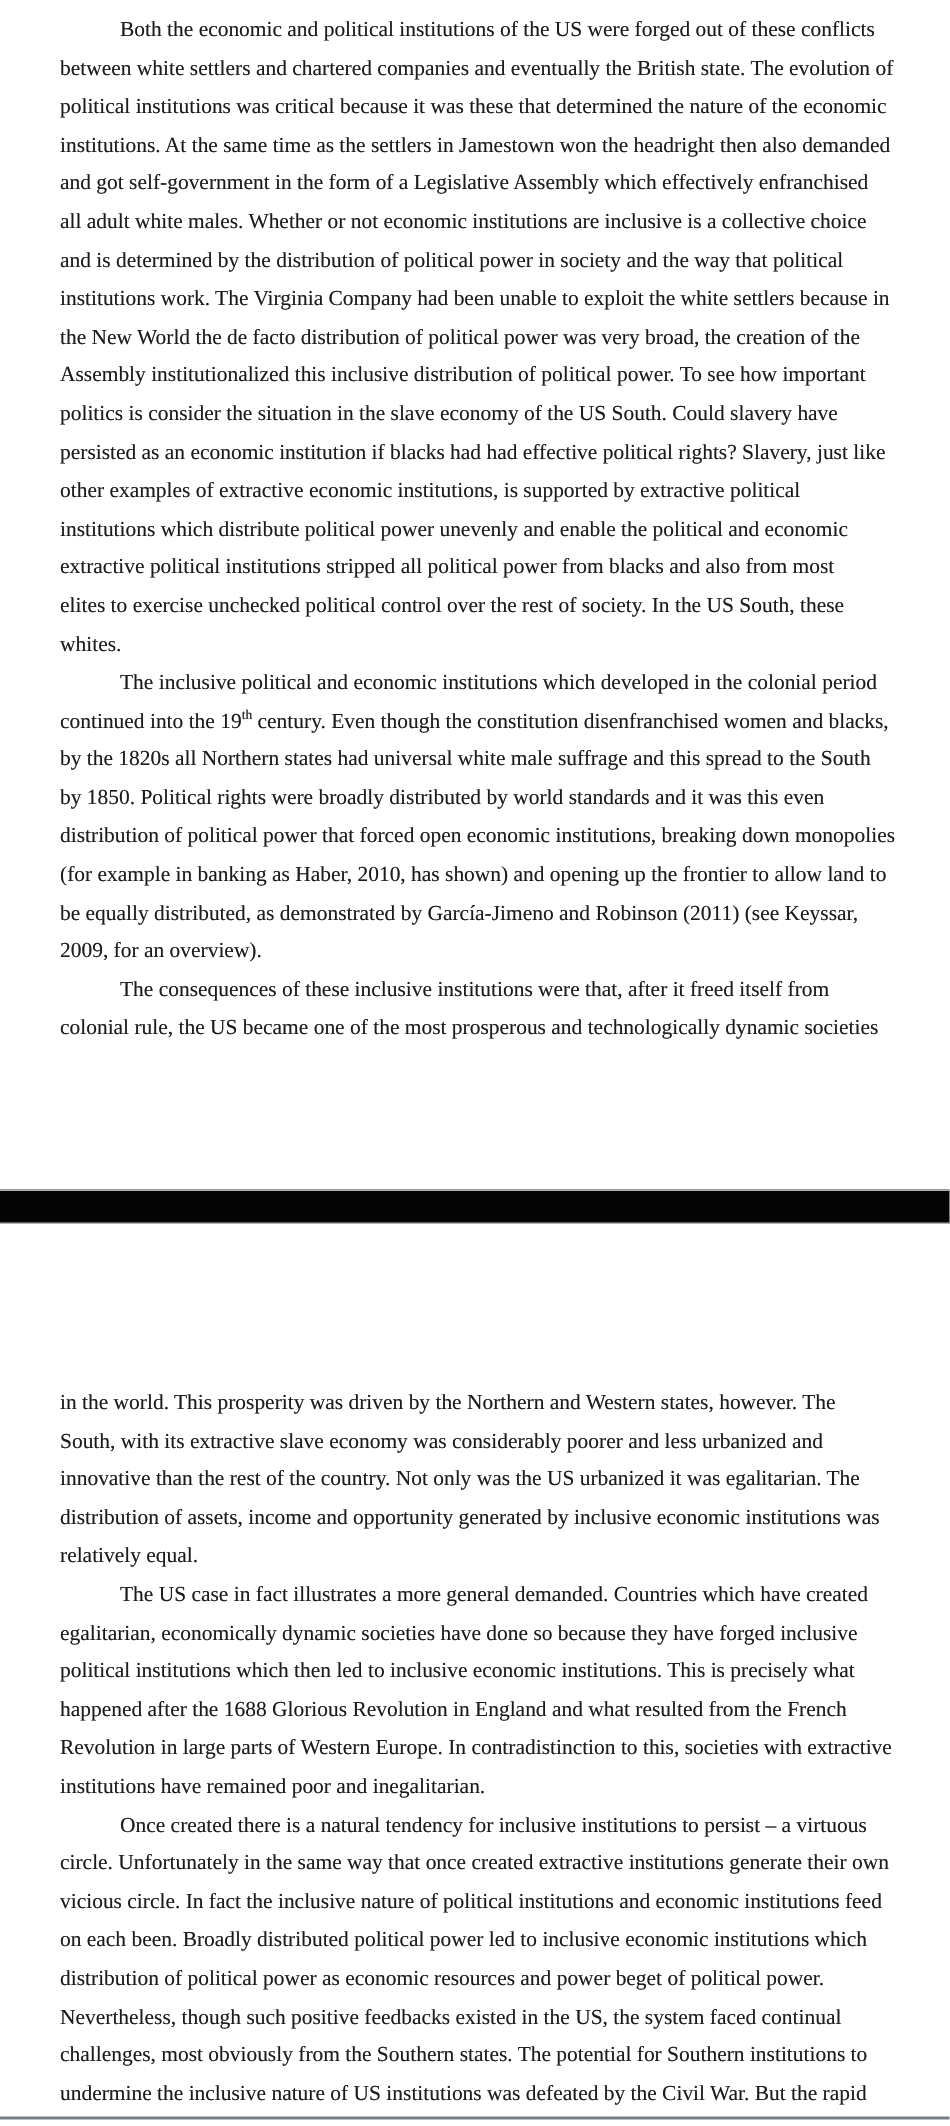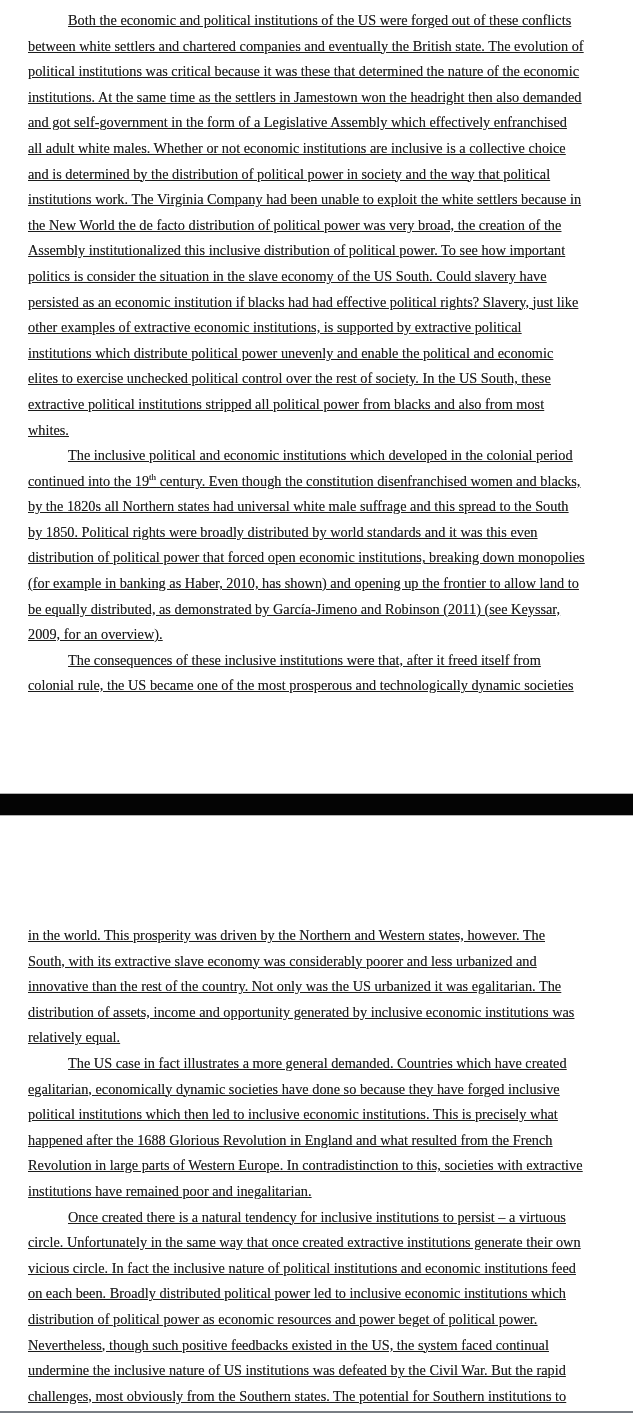--- a/index.html
+++ b/index.html
@@ -14,23 +14,22 @@
     overflow: hidden;
     font-family: "Liberation Serif", "DejaVu Serif", serif;
     color: #1c1c1c;
   }
   .viewer {
     position: absolute;
     inset: 0;
   }
   .page-text {
     position: absolute;
-    left: 28px;
+    left: 40px;
     right: 6px;
-    text-decoration: underline;
   }
   .page-text--1 { top: 8px; }
   .page-text--2 { top: 903px; margin-top: 20px; }
   .text-line {
     height: 25.6px;
     line-height: 25.6px;
     font-size: 14.3px;
     white-space: nowrap;
     text-shadow: 0 0 0.4px rgba(0,0,0,0.45);
   }
@@ -76,22 +75,22 @@
         <div class="text-line">and got self-government in the form of a Legislative Assembly which effectively enfranchised</div>
         <div class="text-line">all adult white males. Whether or not economic institutions are inclusive is a collective choice</div>
         <div class="text-line">and is determined by the distribution of political power in society and the way that political</div>
         <div class="text-line">institutions work. The Virginia Company had been unable to exploit the white settlers because in</div>
         <div class="text-line">the New World the de facto distribution of political power was very broad, the creation of the</div>
         <div class="text-line">Assembly institutionalized this inclusive distribution of political power. To see how important</div>
         <div class="text-line">politics is consider the situation in the slave economy of the US South. Could slavery have</div>
         <div class="text-line">persisted as an economic institution if blacks had had effective political rights? Slavery, just like</div>
         <div class="text-line">other examples of extractive economic institutions, is supported by extractive political</div>
         <div class="text-line">institutions which distribute political power unevenly and enable the political and economic</div>
+        <div class="text-line">extractive political institutions stripped all political power from blacks and also from most</div>
         <div class="text-line">elites to exercise unchecked political control over the rest of society. In the US South, these</div>
-        <div class="text-line">extractive political institutions stripped all political power from blacks and also from most</div>
         <div class="text-line">whites.</div>
         <div class="text-line indent">The inclusive political and economic institutions which developed in the colonial period</div>
         <div class="text-line"><span>continued into the 19</span><sup>th</sup><span> century. Even though the constitution disenfranchised women and blacks,</span></div>
         <div class="text-line">by the 1820s all Northern states had universal white male suffrage and this spread to the South</div>
         <div class="text-line">by 1850. Political rights were broadly distributed by world standards and it was this even</div>
         <div class="text-line">distribution of political power that forced open economic institutions, breaking down monopolies</div>
         <div class="text-line">(for example in banking as Haber, 2010, has shown) and opening up the frontier to allow land to</div>
         <div class="text-line">be equally distributed, as demonstrated by García-Jimeno and Robinson (2011) (see Keyssar,</div>
         <div class="text-line">2009, for an overview).</div>
         <div class="text-line indent">The consequences of these inclusive institutions were that, after it freed itself from</div>
@@ -113,20 +112,20 @@
         <div class="text-line">political institutions which then led to inclusive economic institutions. This is precisely what</div>
         <div class="text-line">happened after the 1688 Glorious Revolution in England and what resulted from the French</div>
         <div class="text-line">Revolution in large parts of Western Europe. In contradistinction to this, societies with extractive</div>
         <div class="text-line">institutions have remained poor and inegalitarian.</div>
         <div class="text-line indent">Once created there is a natural tendency for inclusive institutions to persist – a virtuous</div>
         <div class="text-line">circle. Unfortunately in the same way that once created extractive institutions generate their own</div>
         <div class="text-line">vicious circle. In fact the inclusive nature of political institutions and economic institutions feed</div>
         <div class="text-line">on each been. Broadly distributed political power led to inclusive economic institutions which</div>
         <div class="text-line">distribution of political power as economic resources and power beget of political power.</div>
         <div class="text-line">Nevertheless, though such positive feedbacks existed in the US, the system faced continual</div>
+        <div class="text-line">challenges, most obviously from the Southern states. The potential for Southern institutions to</div>
         <div class="text-line">undermine the inclusive nature of US institutions was defeated by the Civil War. But the rapid</div>
-        <div class="text-line">challenges, most obviously from the Southern states. The potential for Southern institutions to</div>
       </div>
   </section>
 
   <div class="bottom-rule"></div>
 
 </div>
 
 </body></html>

